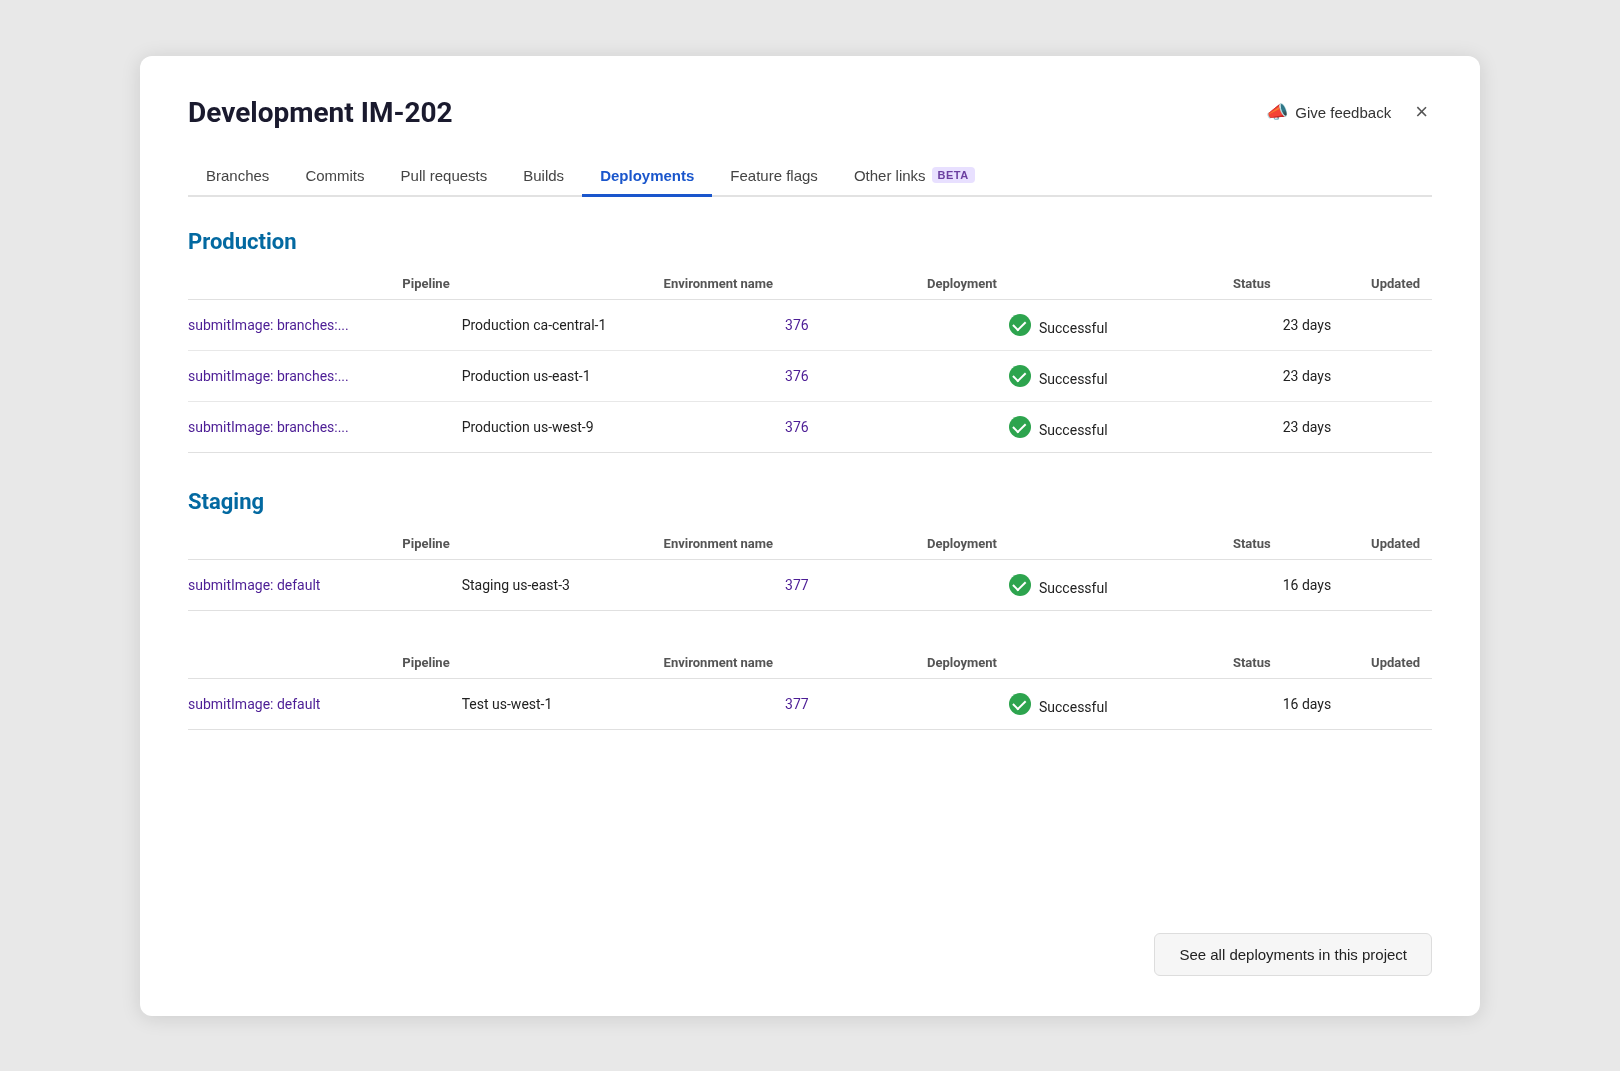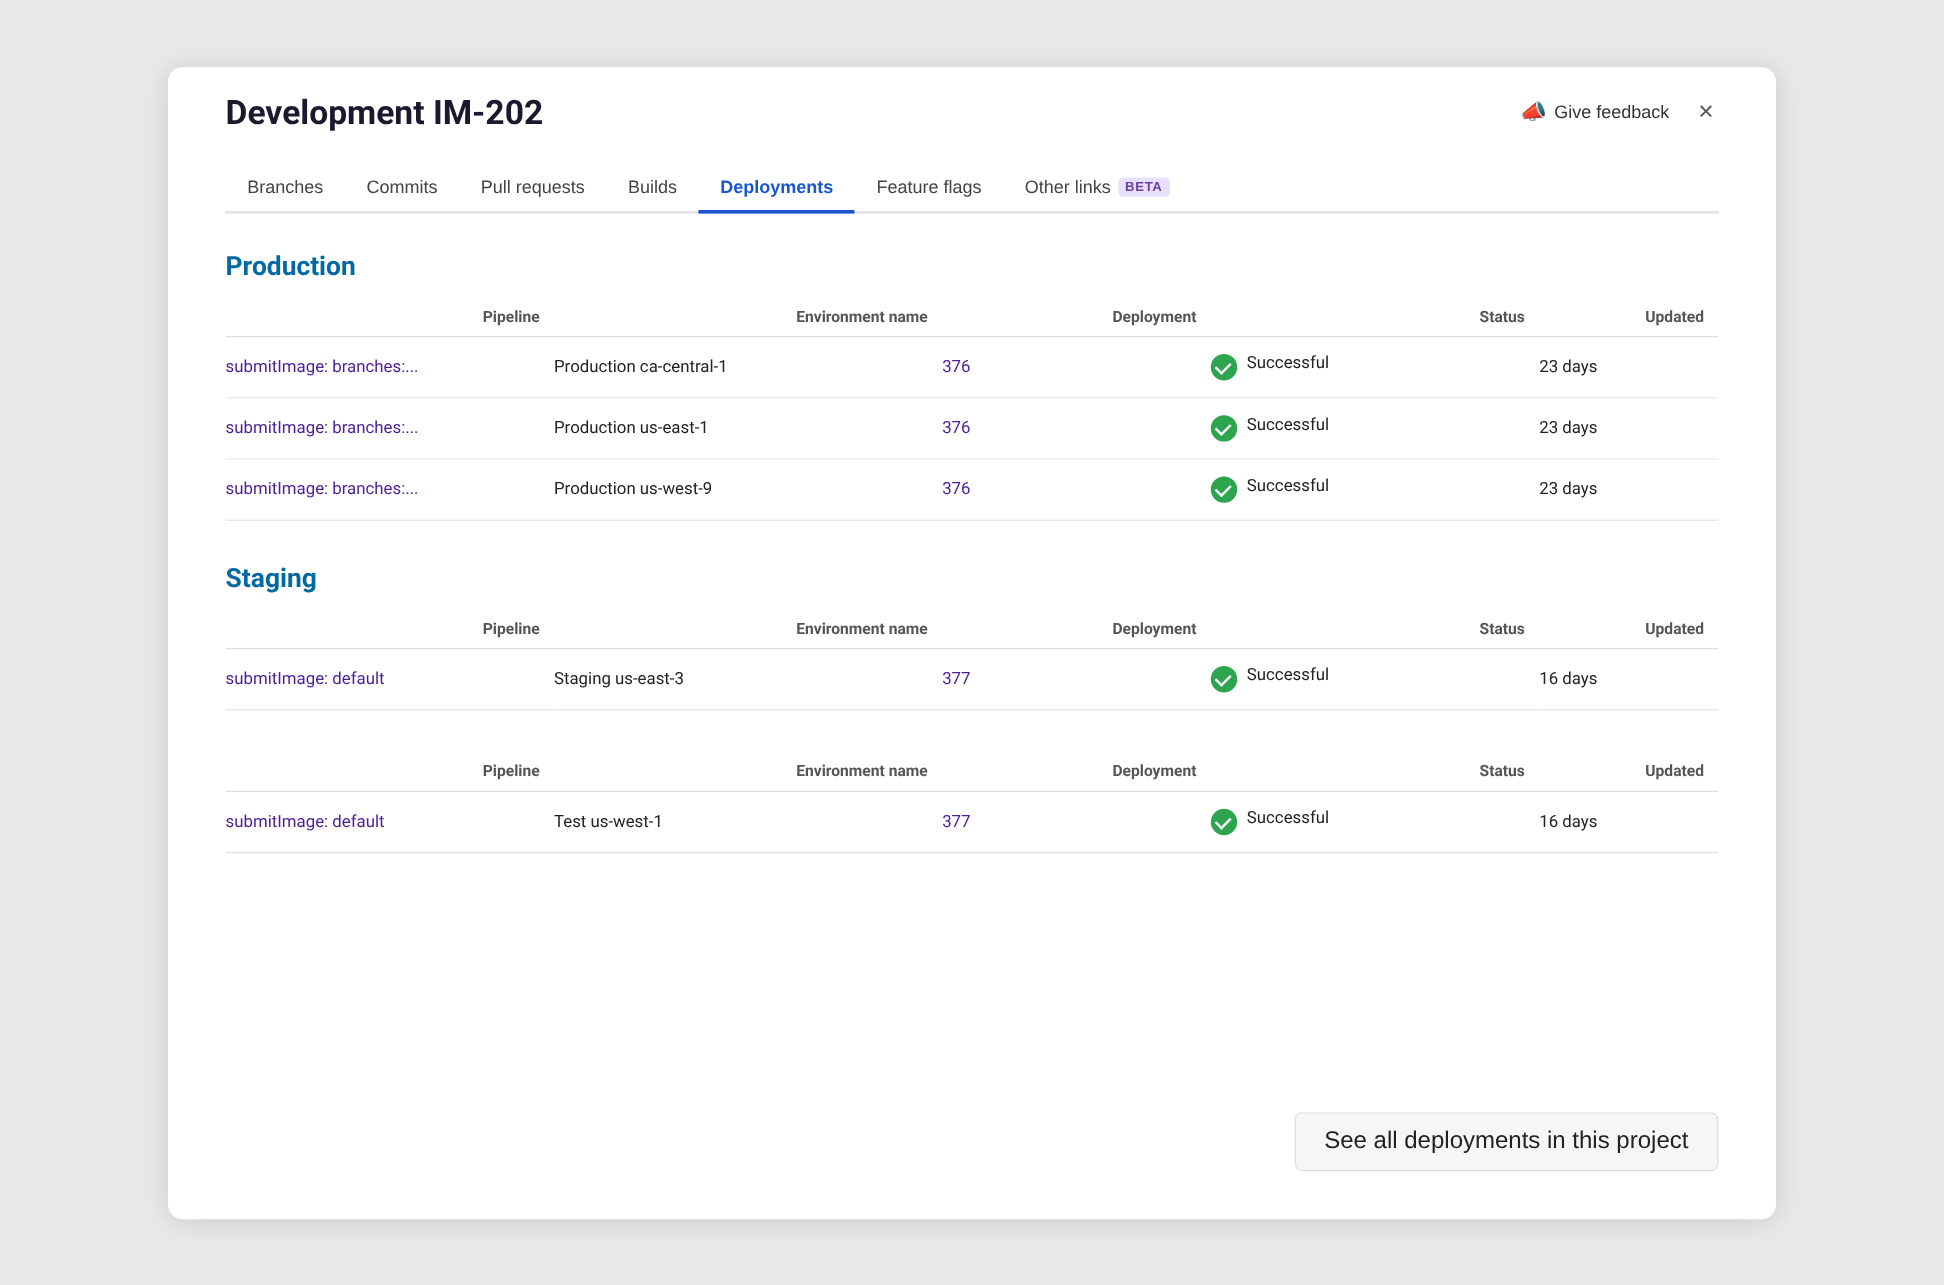--- a/index.html
+++ b/index.html
@@ -10,21 +10,21 @@
       align-items: center;
       min-height: 100vh;
       font-family: -apple-system, BlinkMacSystemFont, 'Segoe UI', Roboto, sans-serif;
     }
     .panel {
       background: #fff;
       border-radius: 12px;
       width: 1340px;
       min-height: 960px;
       box-shadow: 0 2px 20px rgba(0,0,0,0.12);
-      padding: 21px 48px 40px 48px;
+      padding: 40px 48px 40px 48px;
       position: relative;
       display: flex;
       flex-direction: column;
     }
     .panel-header {
       display: flex;
       justify-content: space-between;
       align-items: center;
       margin-bottom: 28px;
     }
@@ -125,21 +125,21 @@
     .deployments-table tr:last-child td {
       border-bottom: 1px solid #e0e0e0;
     }
     .link {
       color: #4c1d95;
       text-decoration: none;
       cursor: pointer;
     }
     .status-cell {
       display: flex;
-      align-items: flex-start;
+      align-items: flex-end;
       gap: 8px;
     }
     .status-icon {
       width: 22px;
       height: 22px;
       border-radius: 50%;
       background: #2da44e;
       display: flex;
       align-items: center;
       justify-content: center;
@@ -158,21 +158,21 @@
       margin-top: auto;
       display: flex;
       justify-content: flex-end;
       padding-top: 16px;
     }
     .see-all-btn {
       background: #f6f6f6;
       border: 1px solid #ddd;
       border-radius: 6px;
       padding: 12px 24px;
-      font-size: 20px;
+      font-size: 15px;
       color: #222;
       cursor: pointer;
       font-weight: 500;
     }
     .col-pipeline { width: 22%; }
     .col-env { width: 26%; }
     .col-deploy { width: 18%; }
     .col-status { width: 22%; }
     .col-updated { width: 12%; }
   </style>

